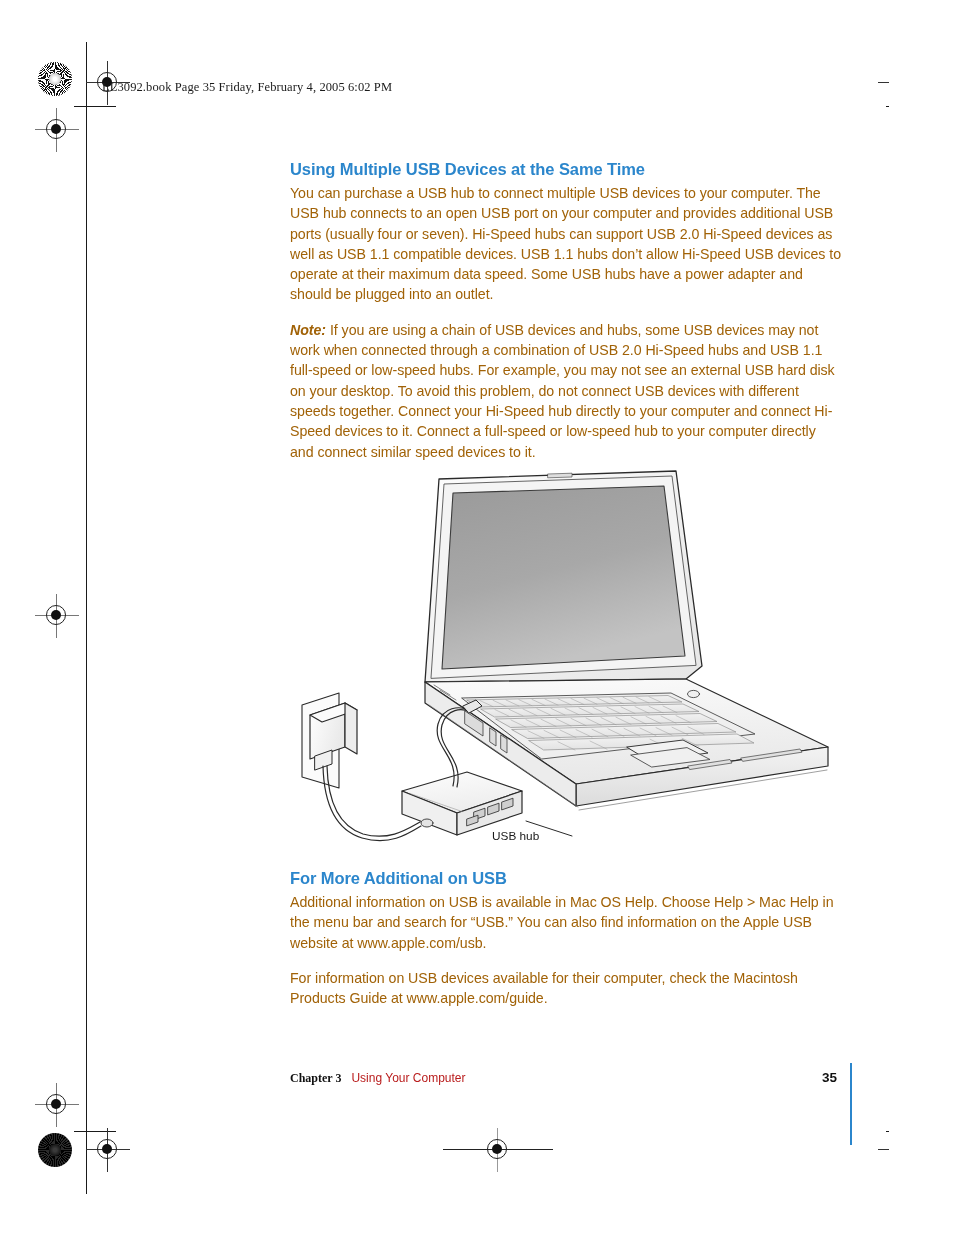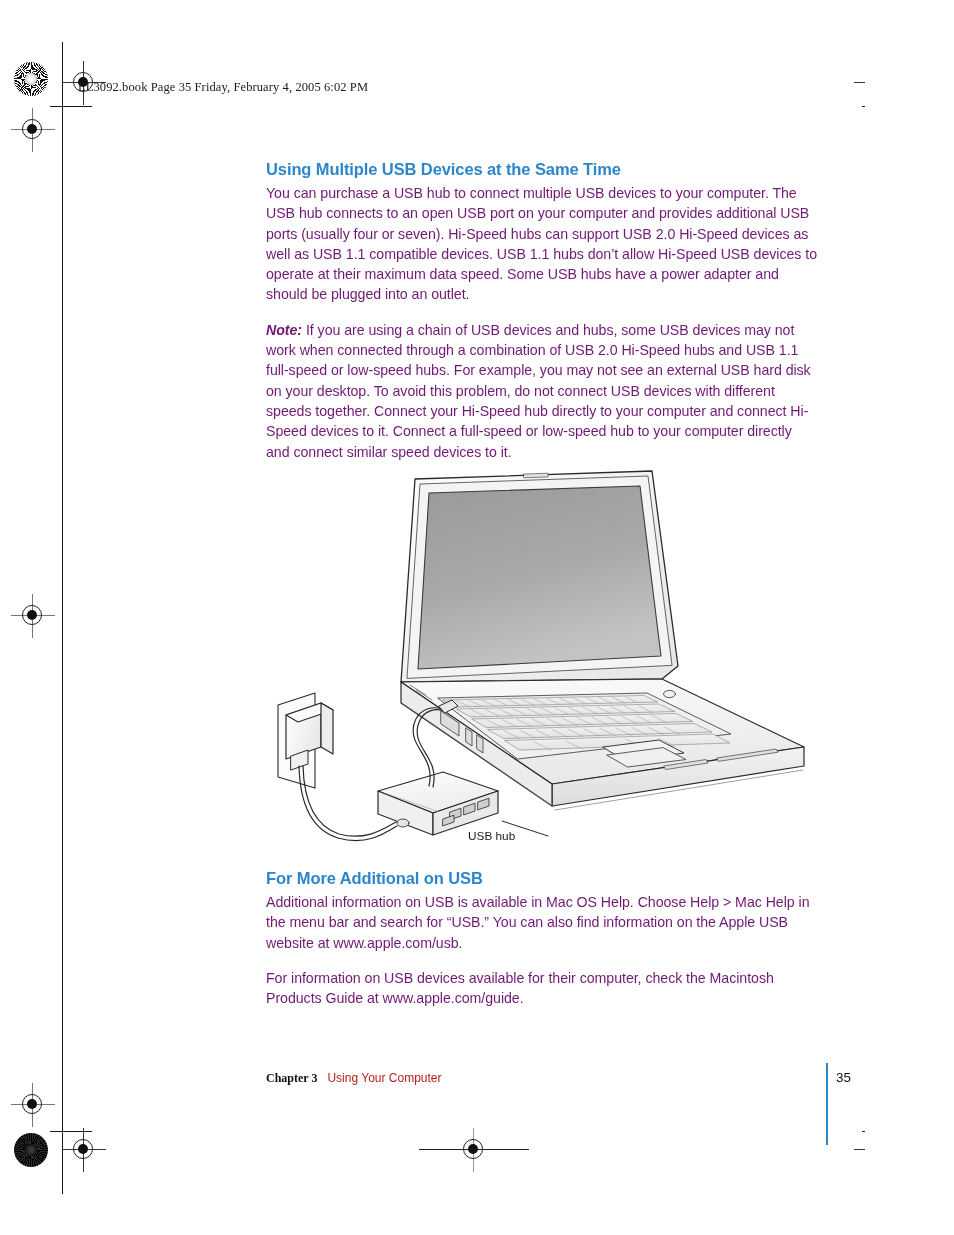--- a/index.html
+++ b/index.html
@@ -10,20 +10,21 @@
   body {
     font-family: "Liberation Sans", sans-serif;
     color: #000000;
   }
   .page {
     position: relative;
     width: 865px;
     height: 1235px;
     background: #ffffff;
     overflow: hidden;
+    margin-left: 24px;
   }
 
   
   .cropline {
     position: absolute;
     background: #1a1a1a;
   }
   .cropline.v { width: 1px; }
   .cropline.h { height: 1px; }
 
@@ -101,21 +102,21 @@
     font-size: 16.5px;
     font-weight: bold;
     color: #2b86cc;
     margin: 0 0 4px 0;
     letter-spacing: -0.1px;
   }
   p.body {
     font-size: 14.2px;
     line-height: 20.3px;
     margin: 0 0 0 0;
-    color: #701a75;
+    color: #a16207;
     letter-spacing: -0.05px;
   }
   p.body + p.body { margin-top: 15px; }
   .note-label {
     font-style: italic;
     font-weight: bold;
   }
 
   
   .figure {
@@ -154,24 +155,24 @@
     font-weight: bold;
     color: #111;
     font-family: Liberation Serif, serif;
   }
   .footer .chaptitle {
     color: #b91c1c;
     margin-left: 10px;
   }
   .pagenum {
     position: absolute;
-    left: 836px;
+    left: 798px;
     top: 1070px;
     font-size: 13.5px;
-    font-weight: normal;
+    font-weight: bold;
     color: #111;
   }
   .footrule {
     position: absolute;
     left: 826px;
     top: 1063px;
     width: 1.6px;
     height: 82px;
     background: #2b86cc;
   }

